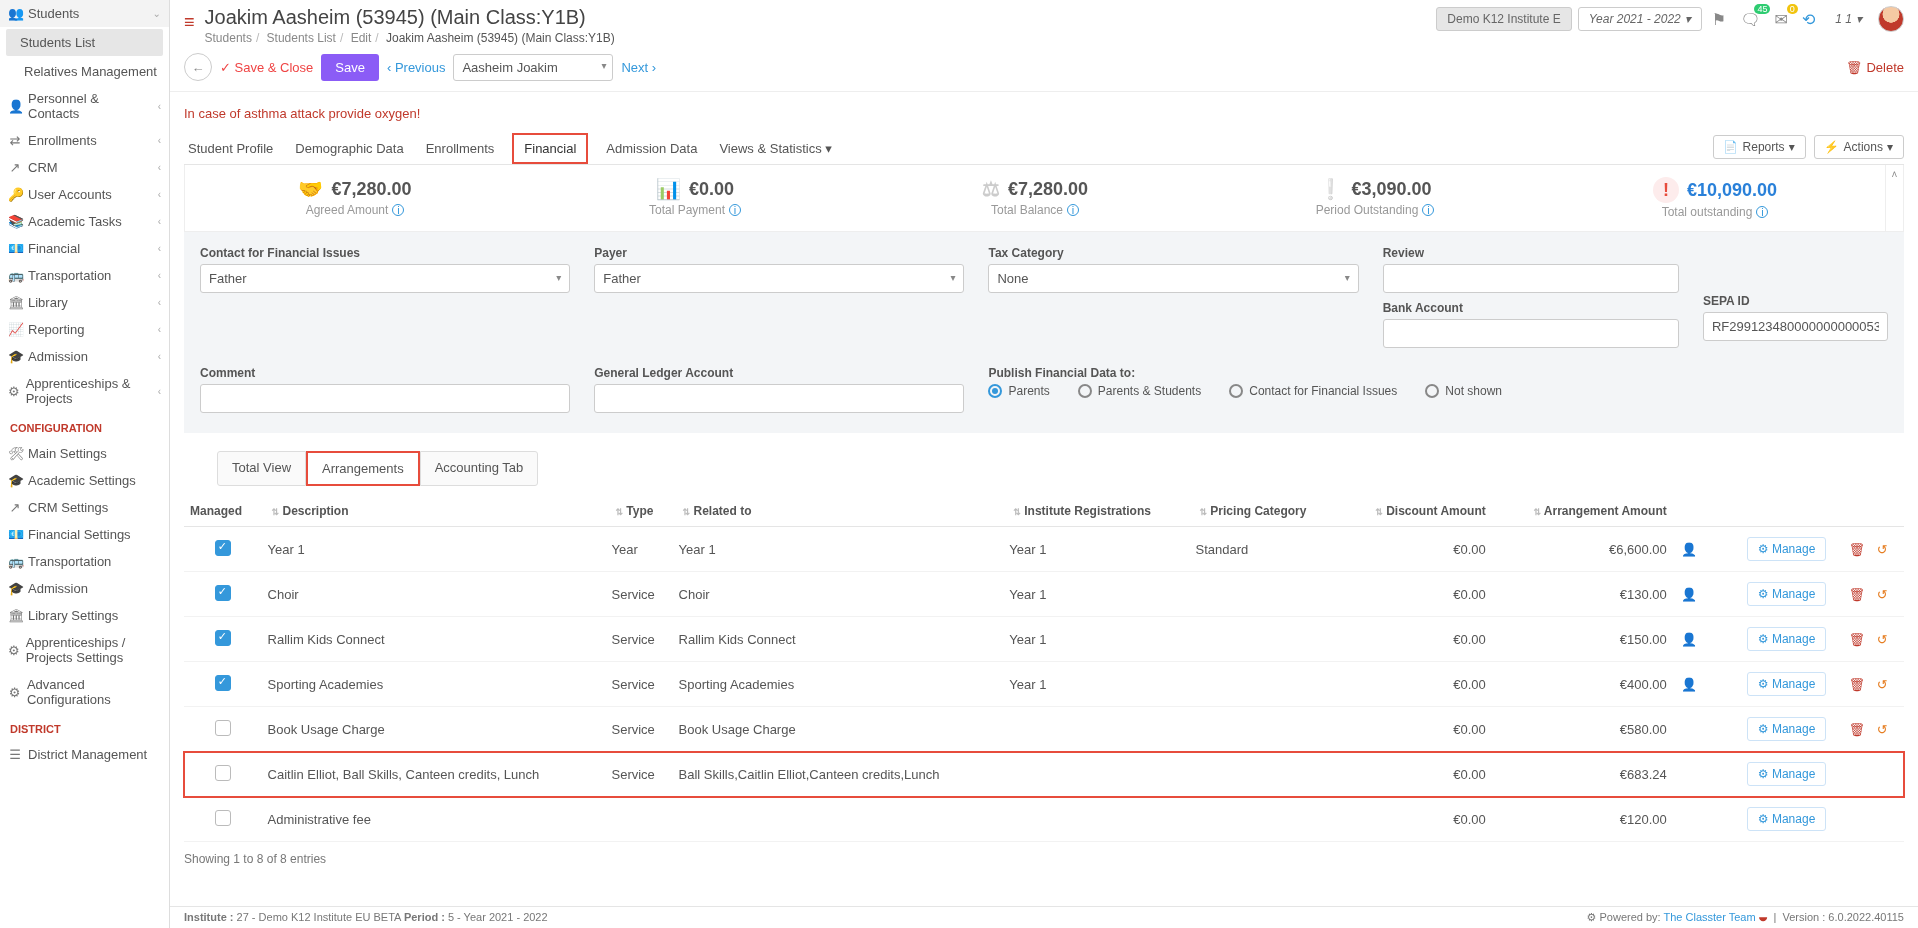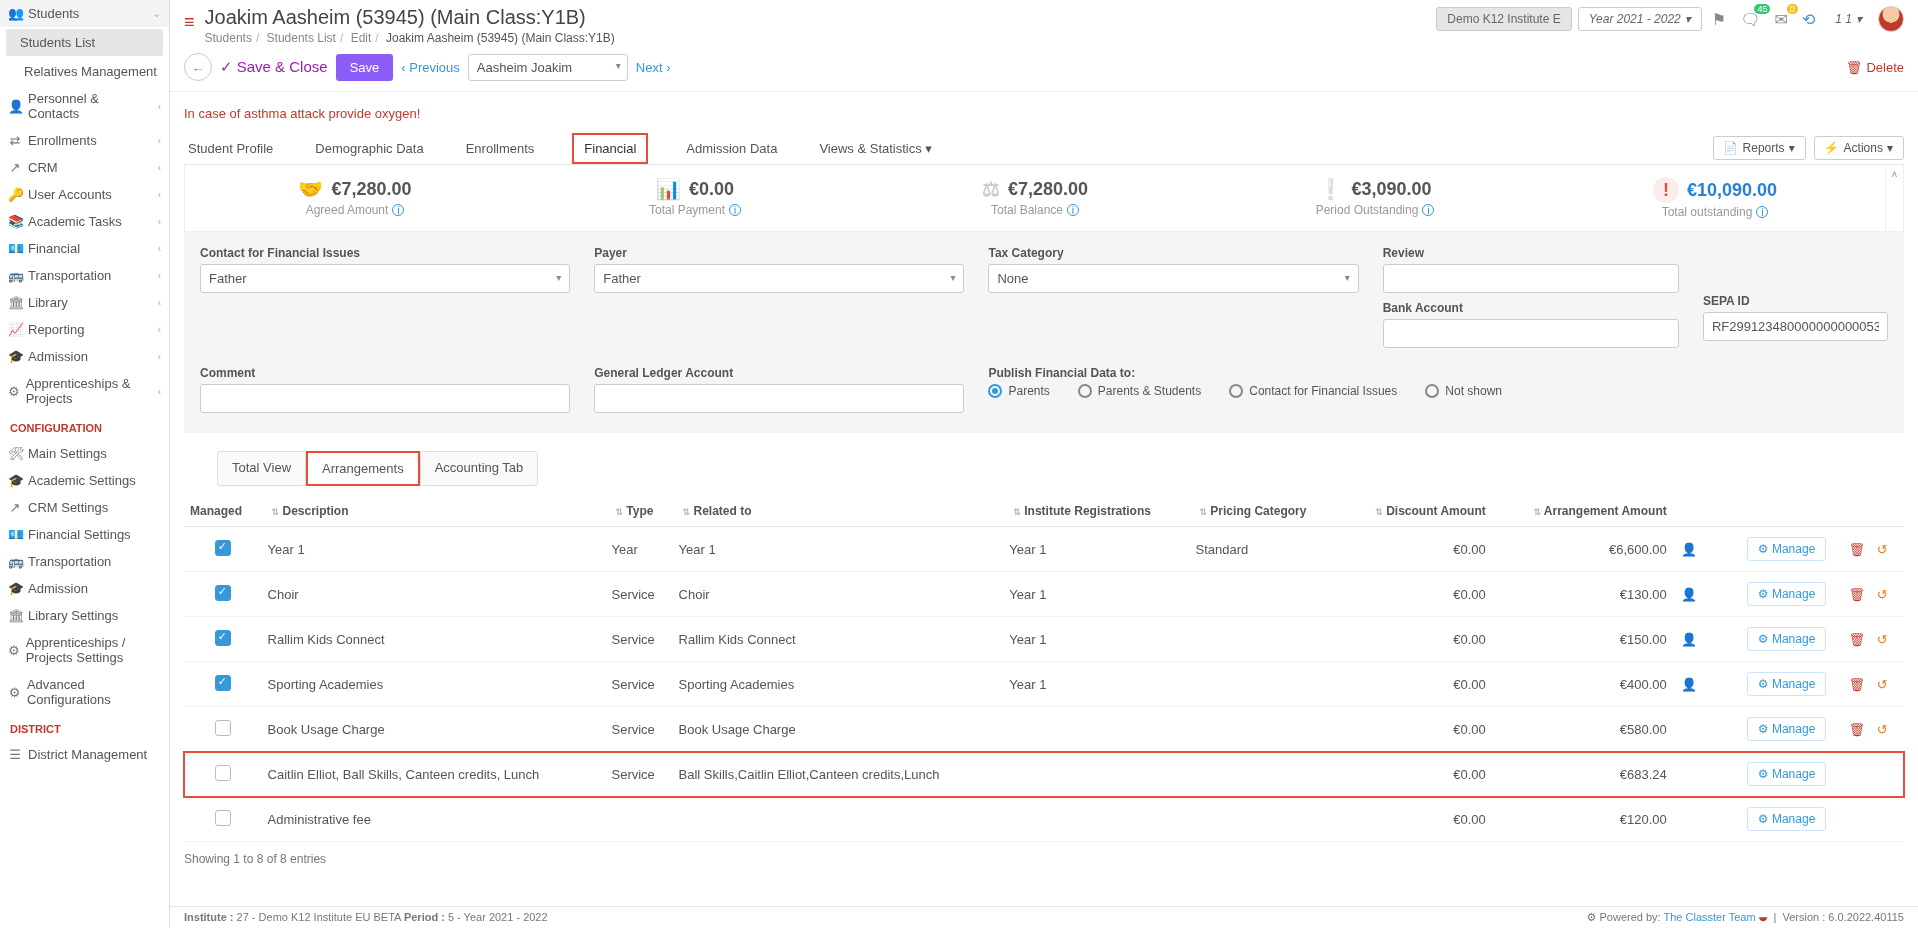--- a/index.html
+++ b/index.html
@@ -41,32 +41,32 @@
 .badge { position: absolute; top: -4px; right: -6px; background: #2ecc71; color: #fff; font-size: 9px; padding: 0 3px; border-radius: 6px; }
 .badge.yellow { background: #f1c40f; }
 .avatar { width: 26px; height: 26px; border-radius: 50%; background: radial-gradient(circle at 50% 30%, #f5c9a3 40%, #c0392b 42%); border: 1px solid #ccc; }
 
 
 .actionbar {
   display: flex; align-items: center; gap: 8px;
   padding: 6px 14px 10px 14px; border-bottom: 1px solid #eee;
 }
 .circle-btn { width: 28px; height: 28px; border: 1px solid #ccc; border-radius: 50%; display: flex; align-items: center; justify-content: center; color: #888; cursor: pointer; }
-.link-green { color: #a21caf; font-size: 15px; cursor: pointer; }
+.link-green { color: #ef4444; font-size: 13px; cursor: pointer; }
 .btn-green { background: #8b5cf6; color: #fff; border: none; border-radius: 3px; padding: 6px 14px; font-size: 13px; cursor: pointer; }
 .link-blue { color: #3498db; font-size: 13px; cursor: pointer; }
 .select-fake { border: 1px solid #ccc; border-radius: 3px; padding: 5px 22px 5px 8px; min-width: 160px; position: relative; font-size: 13px; color: #555; }
 .select-fake::after { content: "▾"; position: absolute; right: 6px; top: 5px; color: #888; font-size: 10px; }
 .delete-link { margin-left: auto; color: #c0392b; font-size: 13px; cursor: pointer; display: flex; align-items: center; gap: 4px; }
 
 
 .content { padding: 10px 14px 40px 14px; position: relative; }
 .alert-red { color: #c0392b; font-size: 13px; margin: 4px 0 12px; }
 
-.tabs { display: flex; gap: 34px; border-bottom: 1px solid #e5e5e5; margin-bottom: 0; align-items: flex-end; }
+.tabs { display: flex; gap: 14px; border-bottom: 1px solid #e5e5e5; margin-bottom: 0; align-items: center; }
 .tab { padding: 8px 4px; font-size: 13px; color: #555; cursor: pointer; }
 .tab.active { color: #333; }
 .tab.hl-red { border: 2px solid #e74c3c; padding: 6px 10px; }
 .tabs-right { margin-left: auto; display: flex; gap: 8px; padding-bottom: 4px; }
 .btn-outline { border: 1px solid #ccc; border-radius: 3px; padding: 4px 10px; font-size: 12px; color: #555; background: #fff; cursor: pointer; display: flex; align-items: center; gap: 4px; }
 
 
 .summary { display: flex; border: 1px solid #eee; border-top: none; }
 .summary .card { flex: 1; text-align: center; padding: 12px 6px; }
 .summary .val { font-size: 18px; font-weight: 600; color: #555; display: inline-flex; align-items: center; gap: 8px; }

